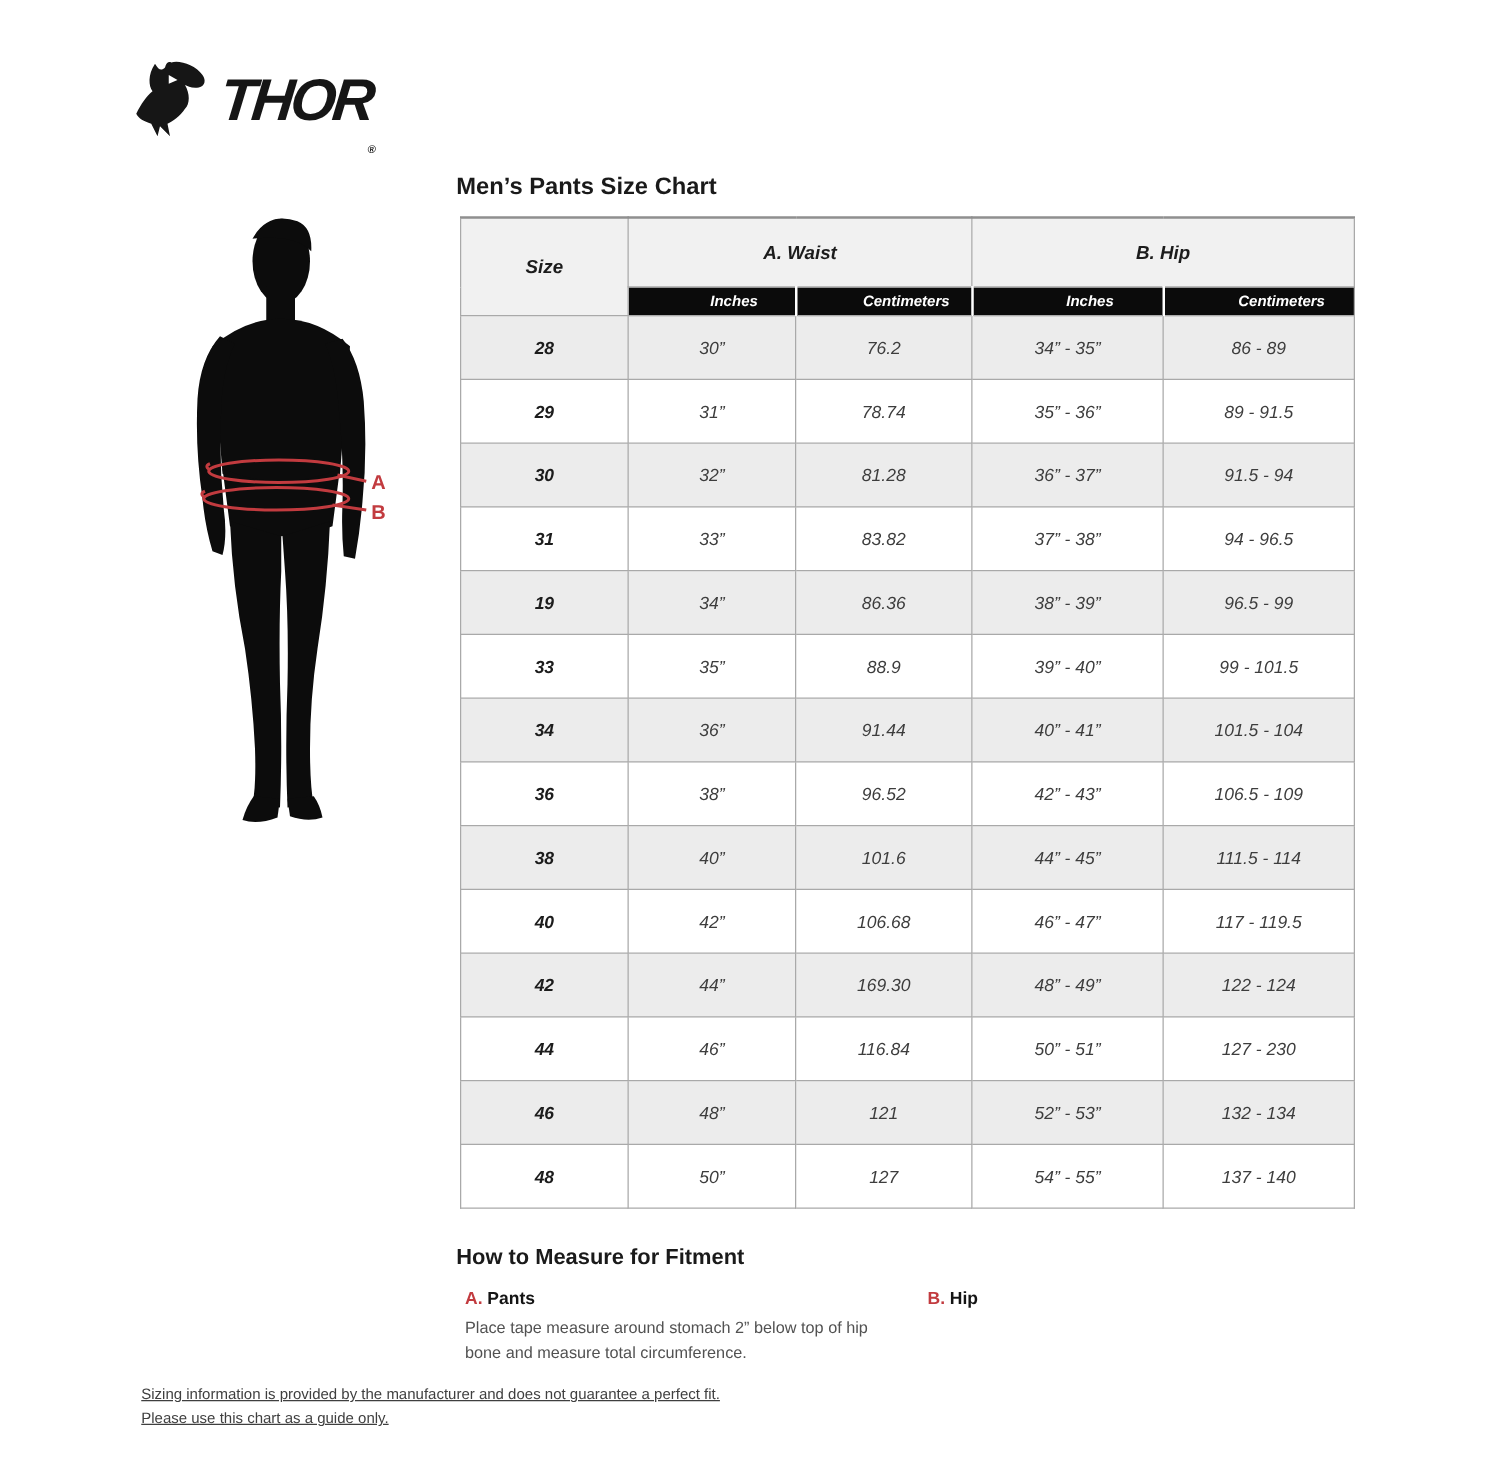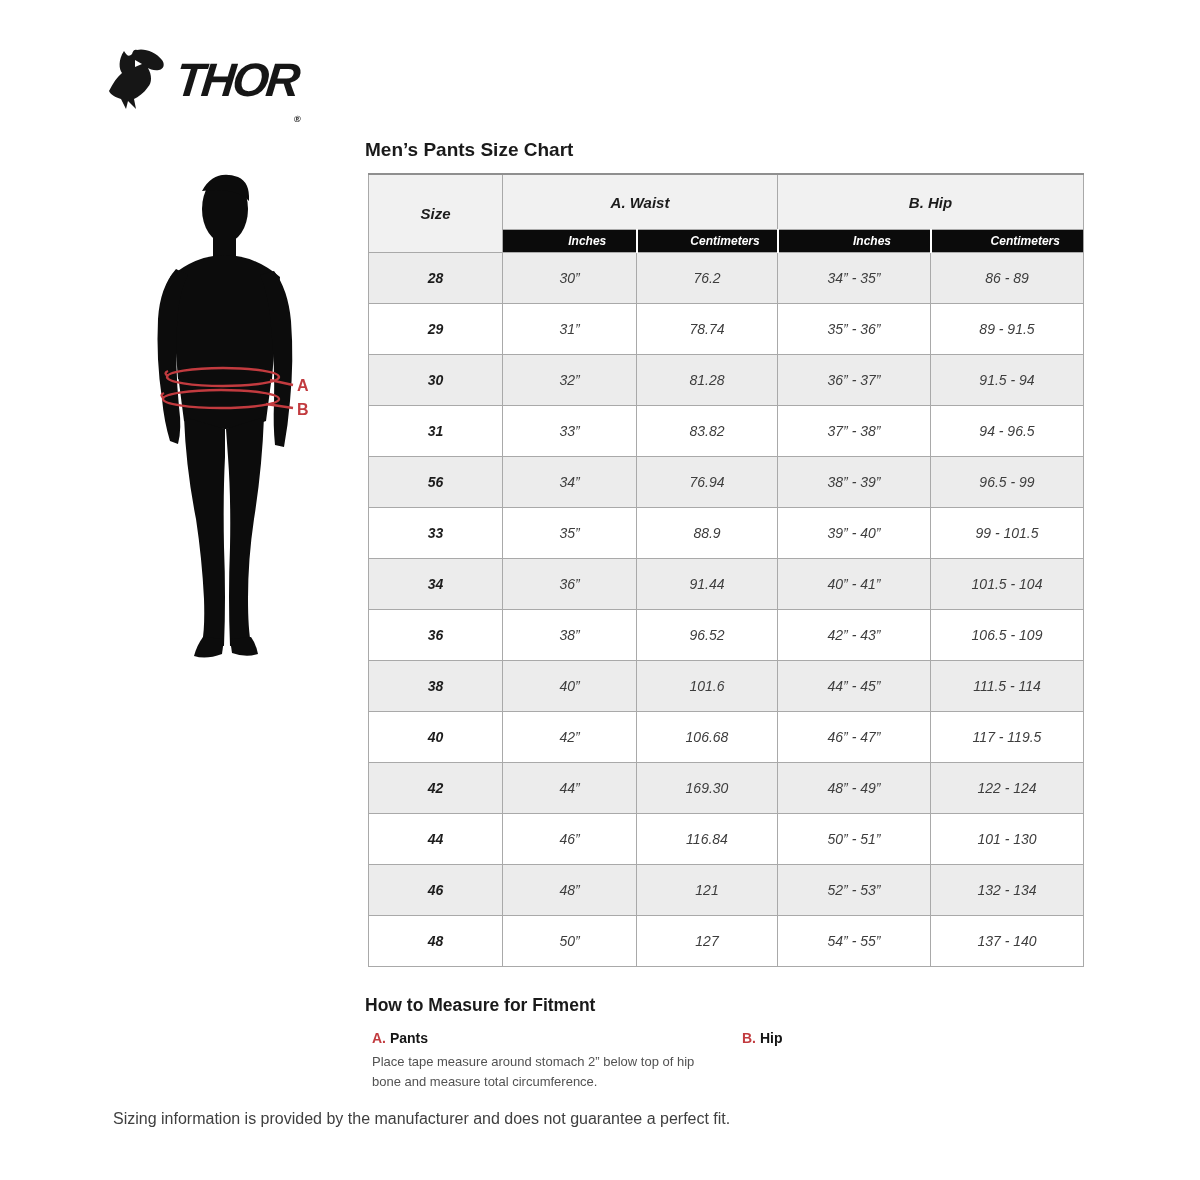--- a/index.html
+++ b/index.html
@@ -38,21 +38,21 @@
   
   .howto-title{position:absolute;left:365px;top:995px;font-size:17.5px;font-weight:bold;color:#1a1a1a;text-align:right;}
   .howto{position:absolute;top:1030px;}
   .howto-a{left:372px;width:332px;}
   .howto-b{left:742px;width:358px;}
   .howto h4{margin:0;font-size:14px;font-weight:bold;color:#141414;}
   .howto h4 .red{color:#c23b3f;}
   .howto p{margin:6px 0 0;font-size:13px;color:#525252;line-height:1.55;}
 
   
-  .footnote{position:absolute;left:113px;top:1106px;font-size:16px;color:#3f3f3f;line-height:1.6;}
+  .footnote{position:absolute;left:113px;top:1106px;font-size:12px;color:#3f3f3f;line-height:1.6;text-decoration:underline;}
 </style>
 </head>
 <body>
 
 <div id="page">
 
   <div class="logo">
     <span>
       <svg width="64" height="62" viewBox="0 0 62 62">
         <path fill="#161616" d="M3,43
@@ -158,23 +158,23 @@
         <td>91.5 - 94</td>
       </tr>
       <tr>
         <td class="size-cell">31</td>
         <td>33”</td>
         <td>83.82</td>
         <td>37” - 38”</td>
         <td>94 - 96.5</td>
       </tr>
       <tr>
-        <td class="size-cell">56</td>
+        <td class="size-cell">19</td>
         <td>34”</td>
-        <td>76.94</td>
+        <td>86.36</td>
         <td>38” - 39”</td>
         <td>96.5 - 99</td>
       </tr>
       <tr>
         <td class="size-cell">33</td>
         <td>35”</td>
         <td>88.9</td>
         <td>39” - 40”</td>
         <td>99 - 101.5</td>
       </tr>
@@ -211,21 +211,21 @@
         <td>44”</td>
         <td>169.30</td>
         <td>48” - 49”</td>
         <td>122 - 124</td>
       </tr>
       <tr>
         <td class="size-cell">44</td>
         <td>46”</td>
         <td>116.84</td>
         <td>50” - 51”</td>
-        <td>101 - 130</td>
+        <td>127 - 230</td>
       </tr>
       <tr>
         <td class="size-cell">46</td>
         <td>48”</td>
         <td>121</td>
         <td>52” - 53”</td>
         <td>132 - 134</td>
       </tr>
       <tr>
         <td class="size-cell">48</td>
@@ -243,15 +243,16 @@
     <h4><span class="red">A.</span> <span>Pants</span></h4>
     <p>Place tape measure around stomach 2” below top of hip bone and measure total circumference.</p>
   </div>
 
   <div class="howto howto-b">
     <h4><span class="red">B.</span> <span>Hip</span></h4>
   </div>
 
   <div class="footnote">
     <div>Sizing information is provided by the manufacturer and does not guarantee a perfect fit.</div>
+    <div>Please use this chart as a guide only.</div>
   </div>
 
 </div>
 
 </body></html>

